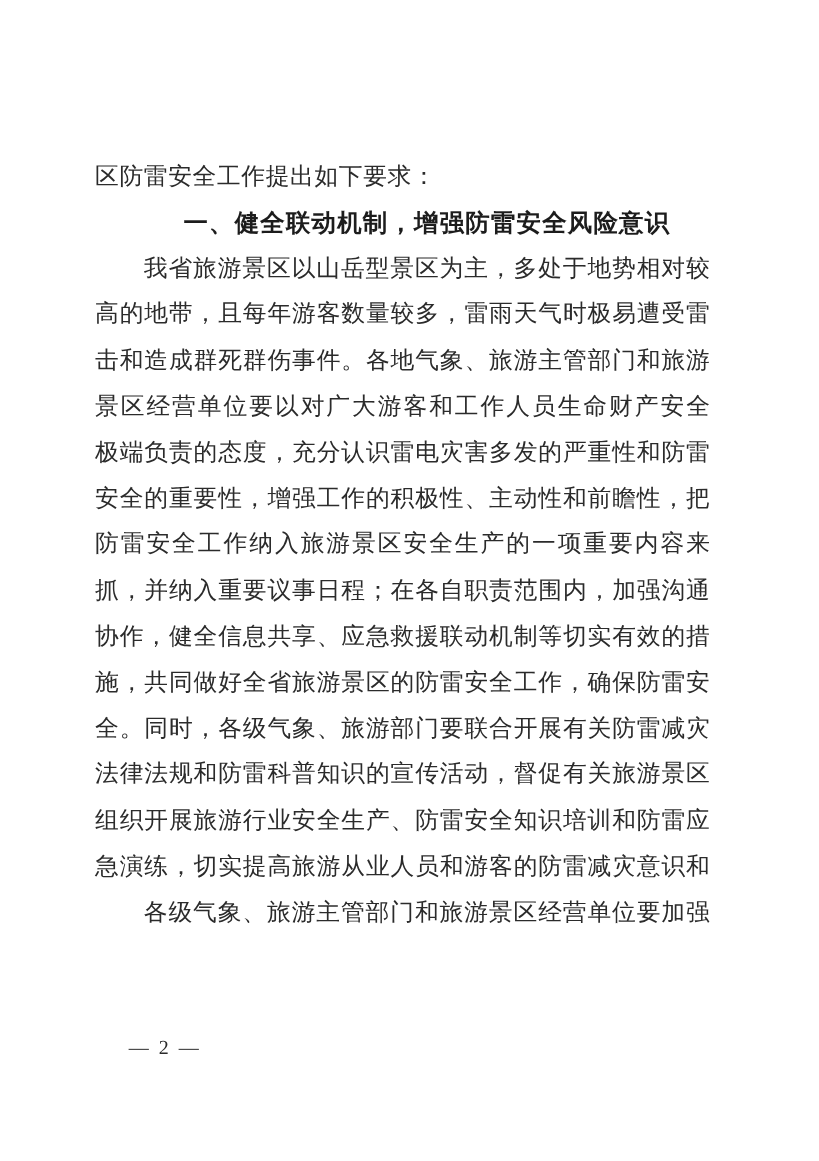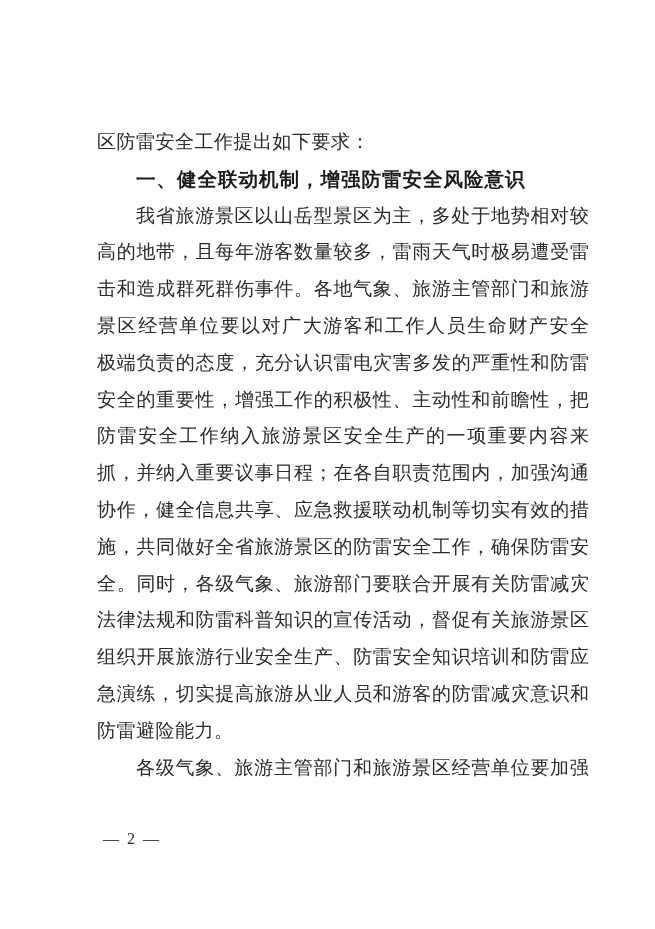--- a/index.html
+++ b/index.html
@@ -10,21 +10,21 @@
   .page {
     position: relative;
     width: 655px;
     height: 929px;
     background: #ffffff;
     overflow: hidden;
     font-family: "Liberation Serif", "DejaVu Serif", serif;
   }
   .content {
     position: absolute;
-    left: 97px;
+    left: 76px;
     top: 124px;
     width: 492px;
   }
   .line {
     height: 36.8px;
     line-height: 36.8px;
     font-size: 19px;
     color: #2b2b2b;
     letter-spacing: 0.5px;
     white-space: nowrap;
@@ -41,20 +41,21 @@
   }
   .line.justify span {
     display: inline-block;
   }
   .line.heading {
     font-family: "Liberation Sans", "DejaVu Sans", sans-serif;
     font-weight: bold;
     color: #1c1c1c;
     letter-spacing: 1px;
     font-size: 19.5px;
+    text-align: center;
   }
   .page-number {
     position: absolute;
     left: 103px;
     top: 828px;
     height: 22px;
     line-height: 22px;
     font-size: 16px;
     letter-spacing: 2px;
     color: #2b2b2b;
@@ -435,21 +436,20 @@
         <span>客</span>
         <span>的</span>
         <span>防</span>
         <span>雷</span>
         <span>减</span>
         <span>灾</span>
         <span>意</span>
         <span>识</span>
         <span>和</span>
       </div>
-      <div class="line">防雷避险能力。</div>
       <div class="line indent justify">
         <span>各</span>
         <span>级</span>
         <span>气</span>
         <span>象</span>
         <span>、</span>
         <span>旅</span>
         <span>游</span>
         <span>主</span>
         <span>管</span>

